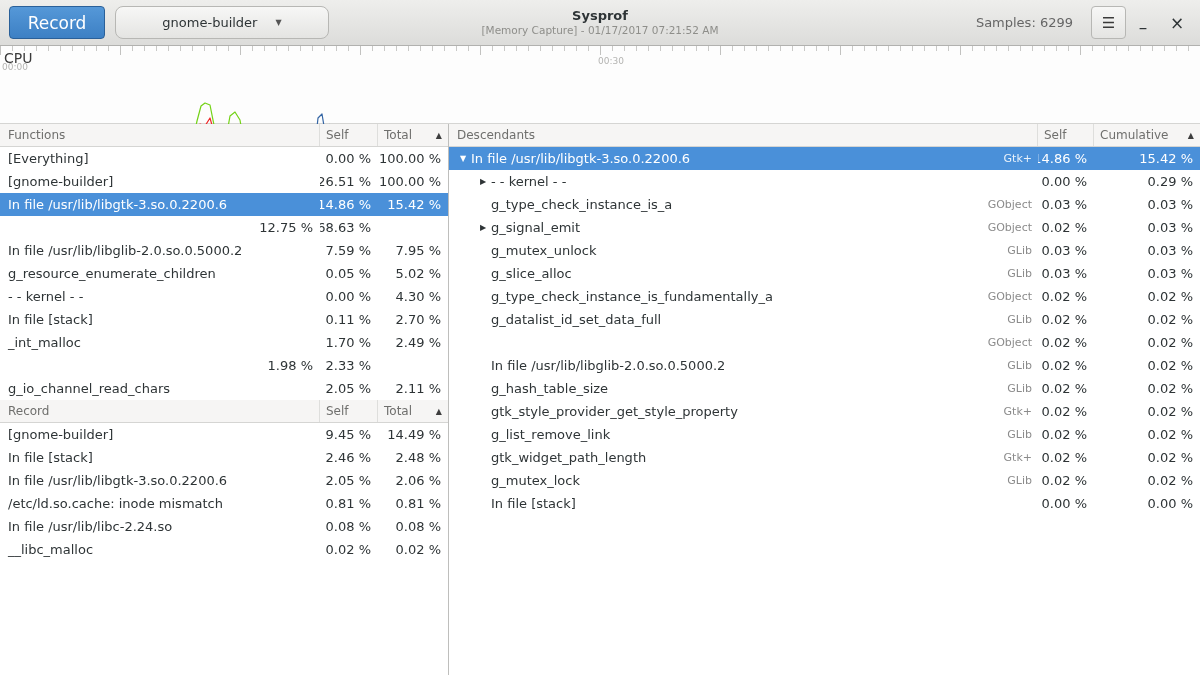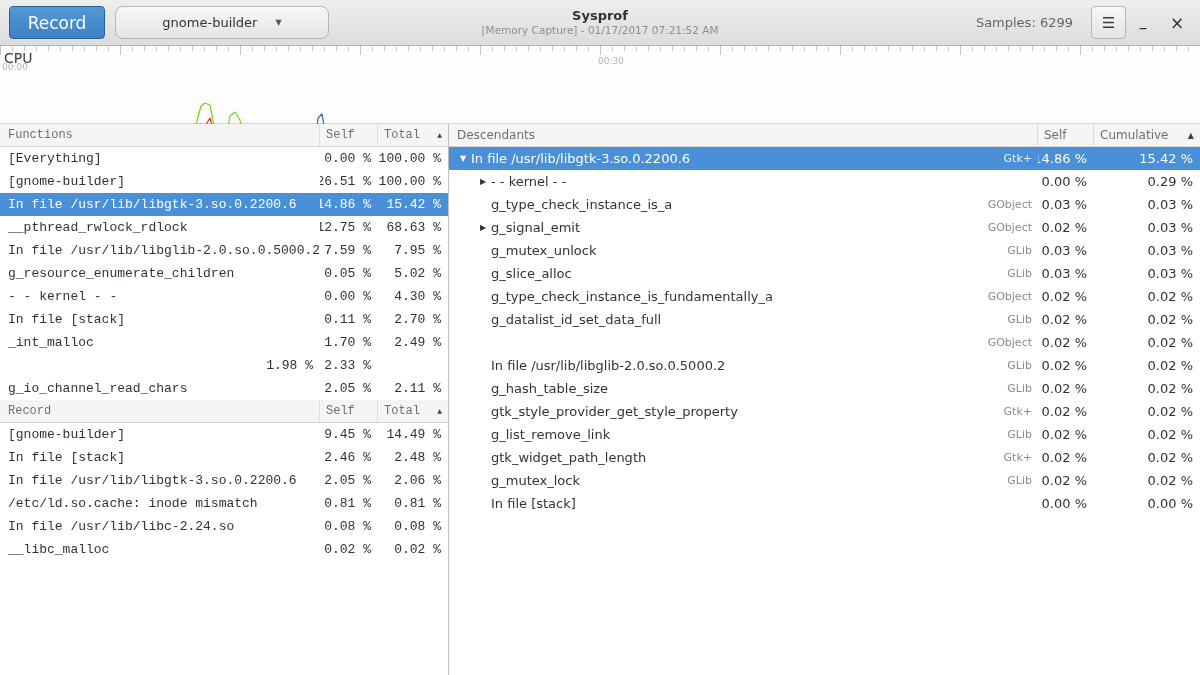--- a/index.html
+++ b/index.html
@@ -49,21 +49,21 @@
     position:absolute; top:0; left:0; right:0; height:9px;
     background-image:repeating-linear-gradient(to right,#c2c2c0 0 1px,transparent 1px 120px);
   }
   .cpu-label { position:absolute; left:4px; top:4px; font-size:14px; color:#3a3a3a; }
   .time-start { position:absolute; left:2px; top:16px; font-size:9px; color:#b4b4b2; }
   .time-mid { position:absolute; left:598px; top:10px; font-size:9px; color:#b4b4b2; }
   .graph svg { position:absolute; left:0; top:0; }
 
   
   .main { display:flex; height:551px; }
-  .pane-left { width:449px; border-right:1px solid #bebebc; display:flex; flex-direction:column; background:#fff;font-family:Liberation Mono, monospace; }
+  .pane-left { width:449px; border-right:1px solid #bebebc; display:flex; flex-direction:column; background:#fff; }
   .pane-right { flex:1; display:flex; flex-direction:column; background:#fff; }
 
   .thead { display:grid; height:23px; background:#f6f5f4; border-bottom:1px solid #d5d5d3; }
   .thead-left { grid-template-columns:1fr 58px 70px; }
   .thead-right { grid-template-columns:1fr 56px 106px; }
   .hcell {
     display:flex; align-items:center; padding:0 6px;
     font-size:12px; color:#6f6f6d; border-right:1px solid #dededc;
     white-space:nowrap; overflow:hidden;
   }
@@ -140,21 +140,20 @@
           <div class="cell name">[gnome-builder]</div>
           <div class="cell num">26.51 %</div>
           <div class="cell num">100.00 %</div>
         </div>
         <div class="trow trow-left selected">
           <div class="cell name">In file /usr/lib/libgtk-3.so.0.2200.6</div>
           <div class="cell num">14.86 %</div>
           <div class="cell num">15.42 %</div>
         </div>
         <div class="trow trow-left">
-          <div class="cell name">__pthread_rwlock_rdlock</div>
           <div class="cell num">12.75 %</div>
           <div class="cell num">68.63 %</div>
         </div>
         <div class="trow trow-left">
           <div class="cell name">In file /usr/lib/libglib-2.0.so.0.5000.2</div>
           <div class="cell num">7.59 %</div>
           <div class="cell num">7.95 %</div>
         </div>
         <div class="trow trow-left">
           <div class="cell name">g_resource_enumerate_children</div>

